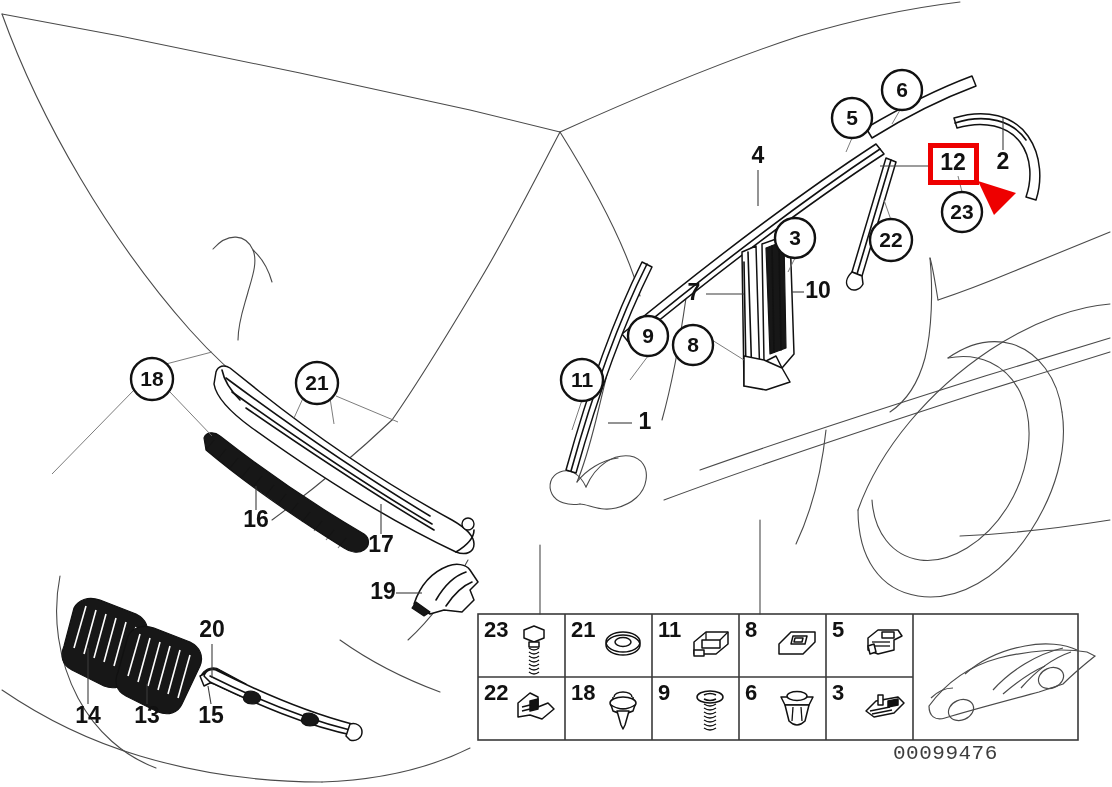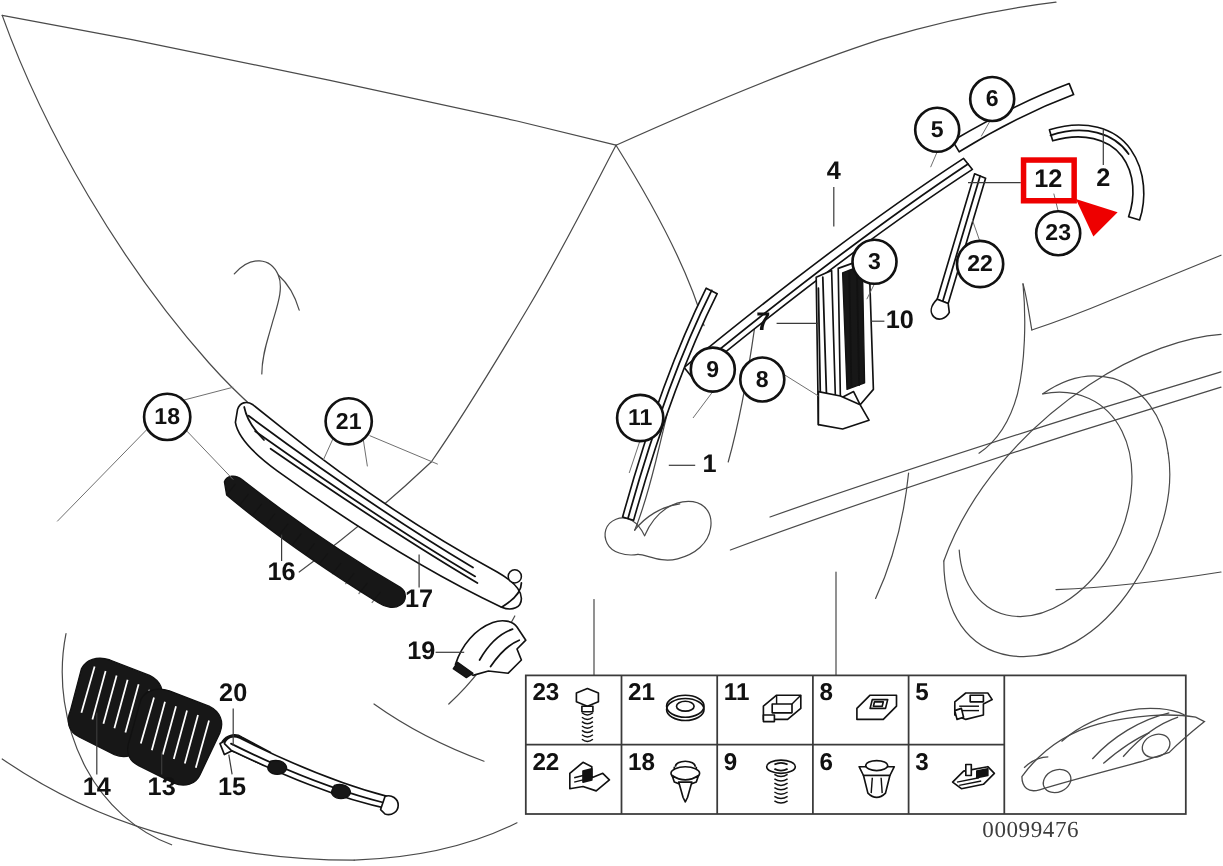--- a/index.html
+++ b/index.html
@@ -101,21 +101,21 @@
     fill: none;
   }
   #highlight-box {
     position: absolute;
     border: 5px solid #ee0000;
     box-sizing: border-box;
     background: transparent;
   }
   #drawing-number {
     position: absolute;
-    font-family: Liberation Serif, serif;
+    font-family: Liberation Mono, monospace;
     font-size: 21px;
     color: #3d3d3d;
     letter-spacing: 0.5px;
     white-space: nowrap;
   }
   .arrow-red {
     fill: #ee0000;
     stroke: none;
   }
 </style>

